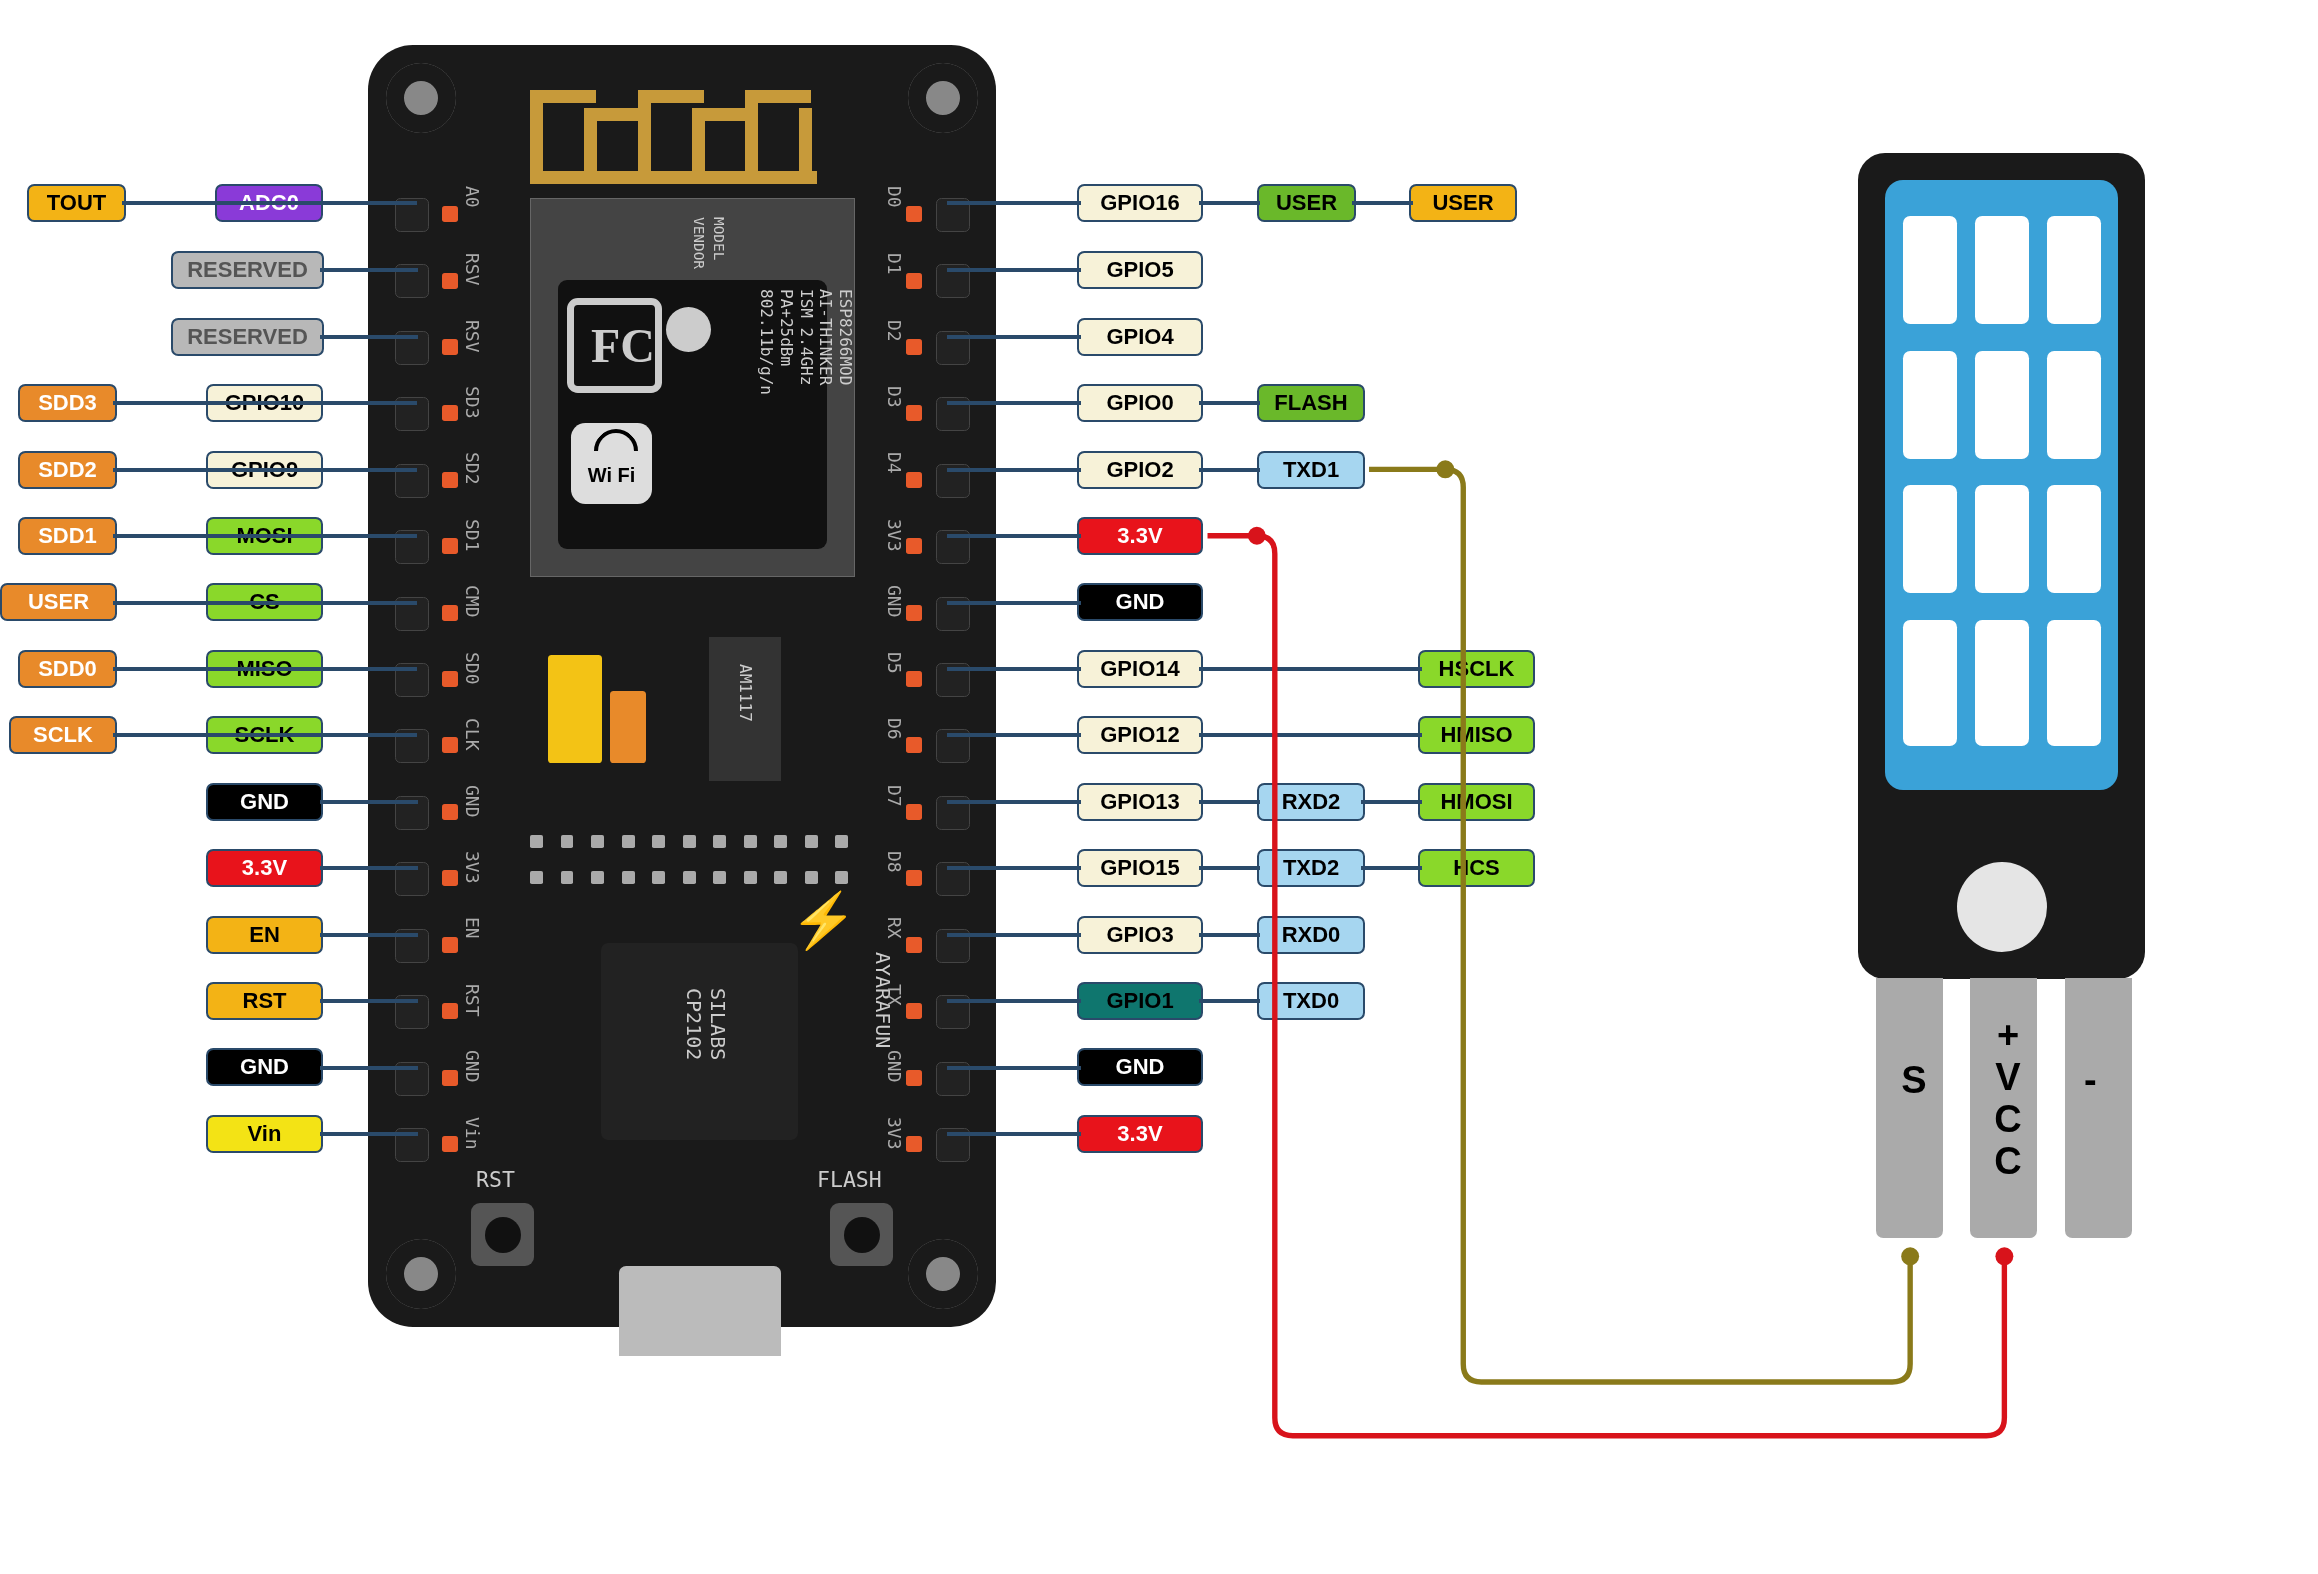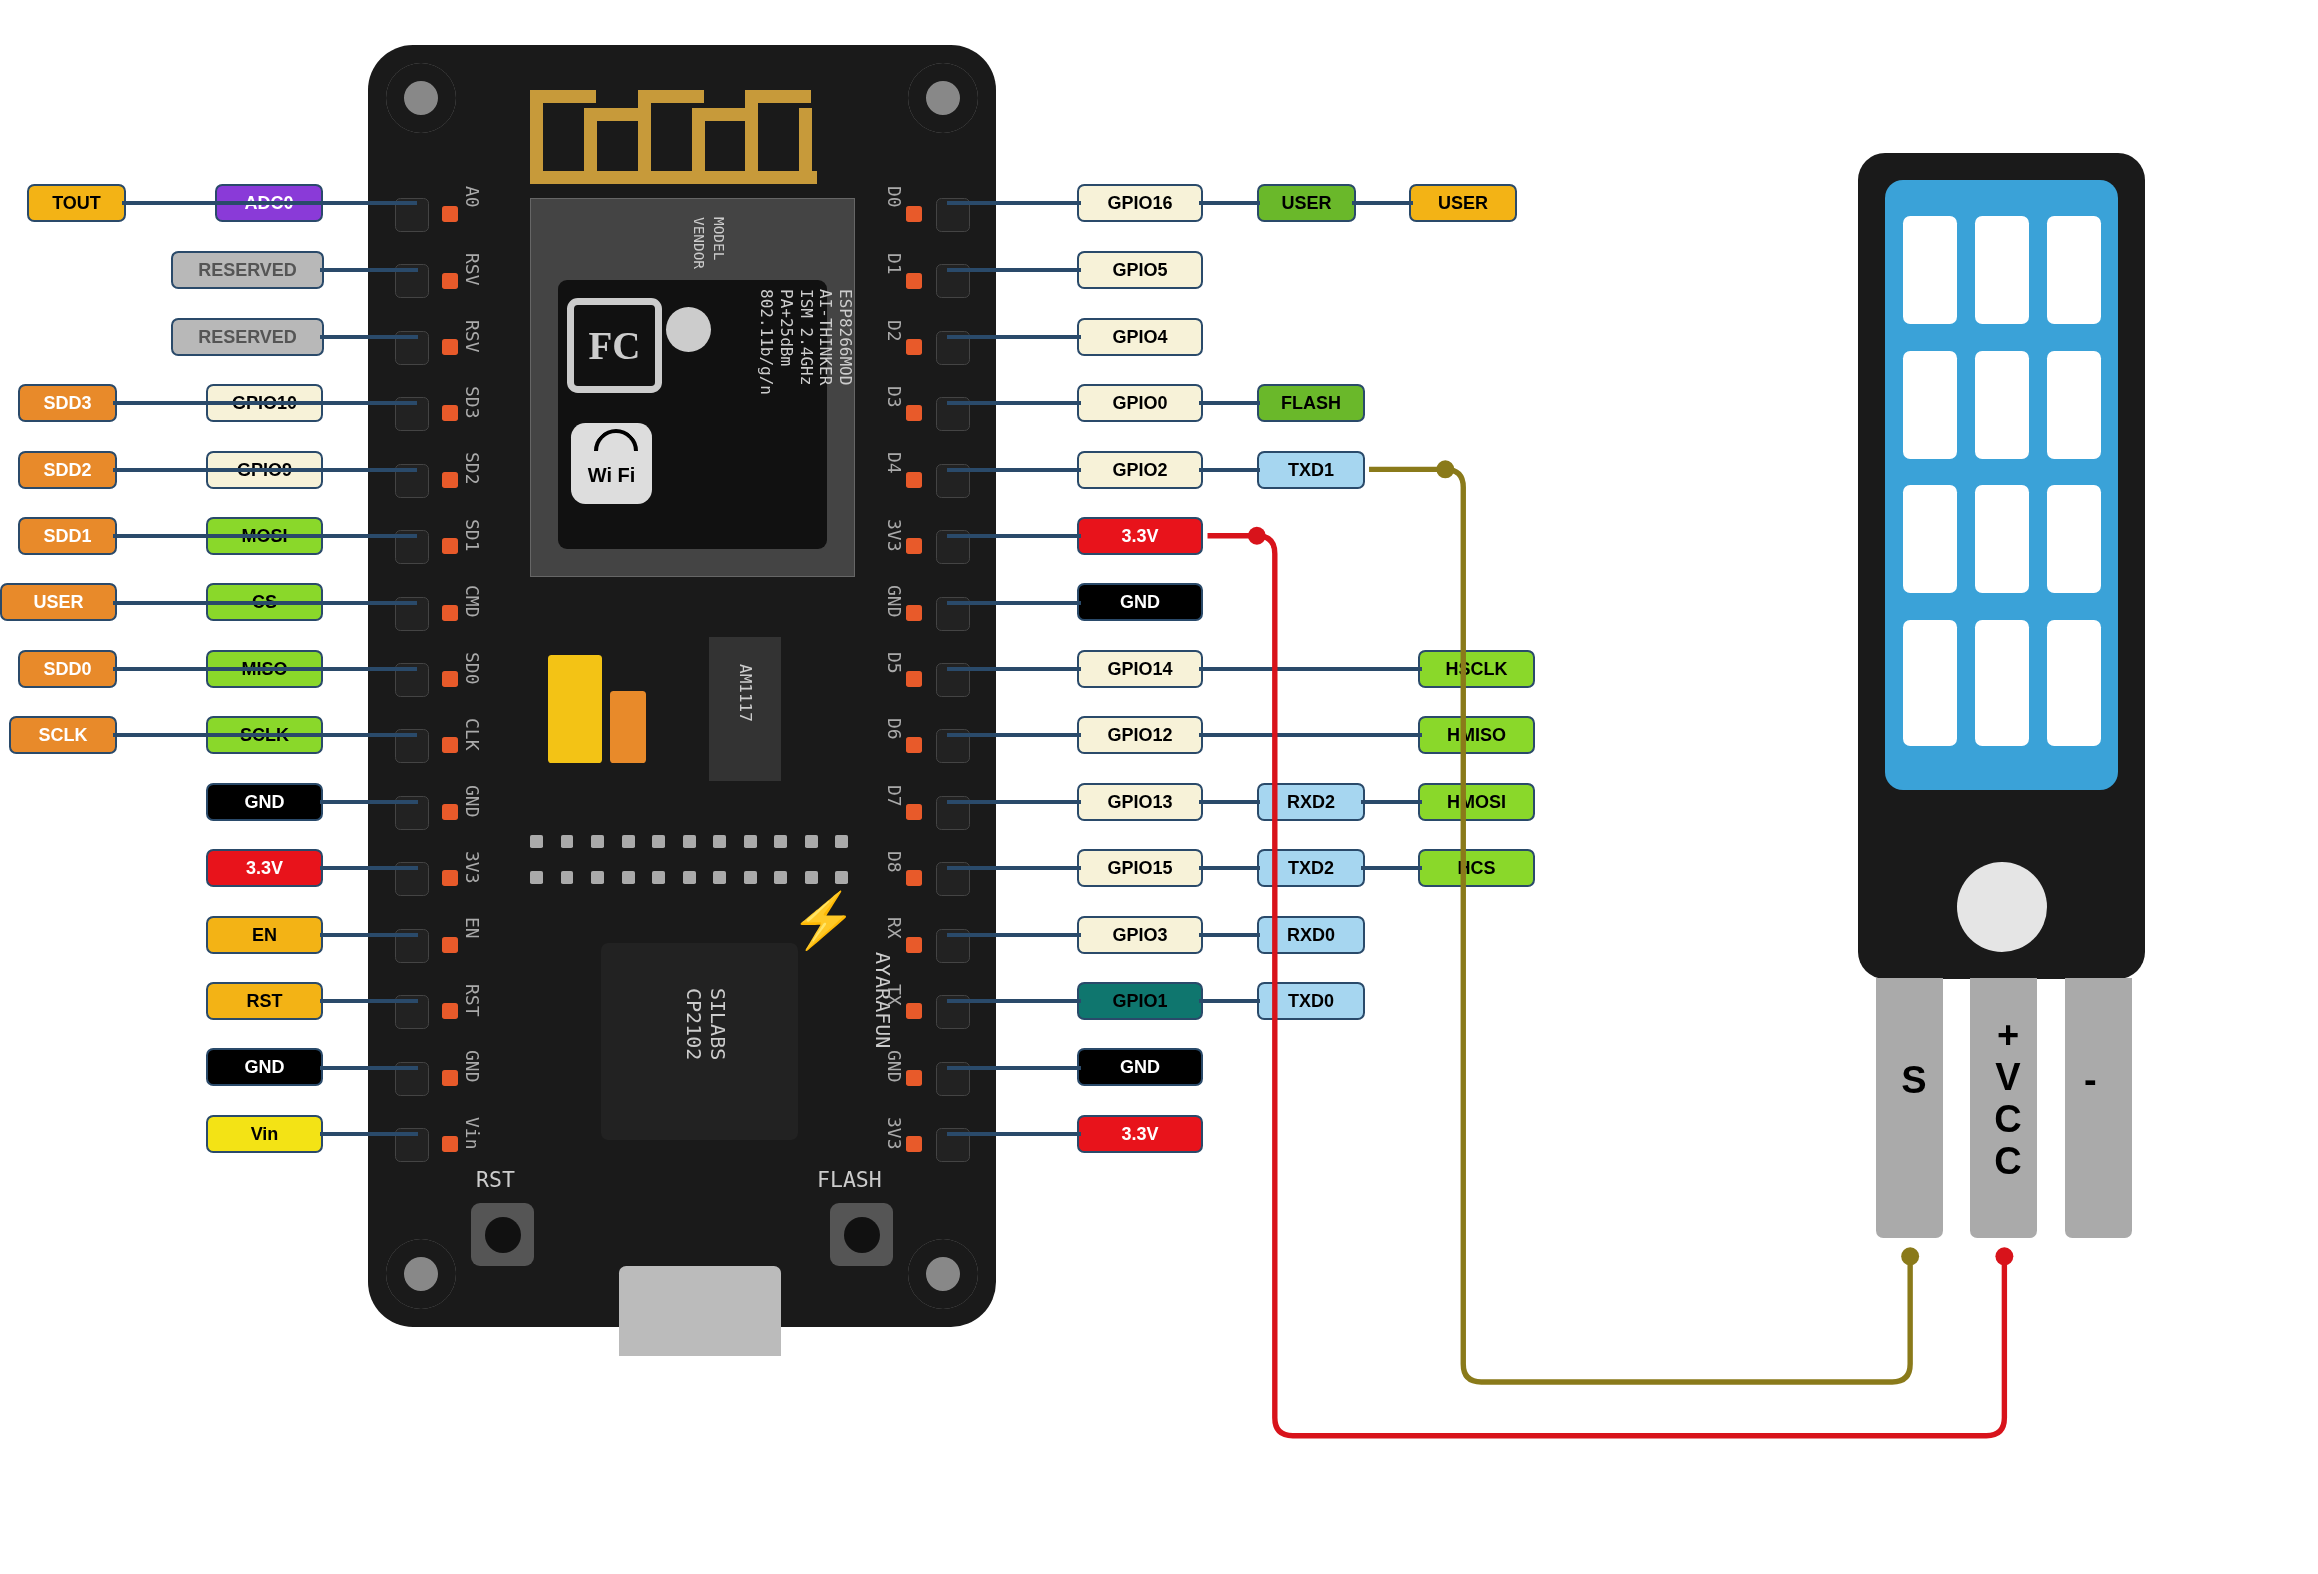--- a/index.html
+++ b/index.html
@@ -1,18 +1,18 @@
 <!DOCTYPE html>
 <html style="font-size:14.4px"><head>
 <meta charset="utf-8">
 <style>
   html,body{margin:0;padding:0;background:#fff;font-family:Arial,Helvetica,sans-serif;}
   .stage{position:relative;width:2319px;height:1574px;}
   
-  .lbl{position:absolute;height:38px;line-height:34px;font-size:18px;font-weight:700;
+  .lbl{position:absolute;height:38px;line-height:34px;font-size:22px;font-weight:700;
        text-align:center;border:2.7px solid #2a4a6a;border-radius:7.2px;color:#000;
        box-sizing:border-box;padding:0 5.4px;white-space:nowrap;}
   
   .board{position:absolute;left:368px;top:45px;width:628px;height:1282px;
          background:#1a1a1a;border-radius:45px;}
   .hole{position:absolute;width:70px;height:70px;border-radius:50%;
         background:#888;box-shadow:inset 0 0 0 18px #1a1a1a;}
   .pinrow{position:absolute;top:153px;width:72px;height:987px;}
   .pinslot{position:absolute;left:0;width:32px;height:32px;background:#222;
            border:1.8px solid #444;border-radius:5.4px;}
@@ -89,21 +89,21 @@
     <div class="espmod">
       <div class="espchip"></div>
       <div class="espt vtext" style="left:305px;top:90px;">ESP8266MOD</div>
       <div class="espt vtext" style="left:285px;top:90px;">AI-THINKER</div>
       <div class="espt vtext" style="left:266px;top:90px;">ISM 2.4GHz</div>
       <div class="espt vtext" style="left:246px;top:90px;">PA+25dBm</div>
       <div class="espt vtext" style="left:226px;top:90px;">802.11b/g/n</div>
       <div class="espt vtext" style="left:180px;top:18px;font-size:14.4px;">MODEL</div>
       <div class="espt vtext" style="left:160px;top:18px;font-size:14.4px;">VENDOR</div>
 
-      <div style="position:absolute;left:36px;top:99px;width:81px;height:81px;border:7.2px solid #ccc;border-radius:10.8px;color:#ccc;font-size:39px;font-weight:700;text-align:center;line-height:81px;font-family:serif;">FC</div>
+      <div style="position:absolute;left:36px;top:99px;width:81px;height:81px;border:7.2px solid #ccc;border-radius:10.8px;color:#ccc;font-size:48px;font-weight:700;text-align:right;line-height:81px;font-family:serif;">FC</div>
       <div style="position:absolute;left:40px;top:224px;width:81px;height:81px;background:#ddd;border-radius:14.4px;color:#000;font-size:20px;font-weight:700;text-align:center;padding-top:41px;box-sizing:border-box;">Wi Fi</div>
       <div style="position:absolute;left:63px;top:230px;width:36px;height:36px;border:4.5px solid #000;border-radius:50%;border-bottom-color:transparent;border-left-color:transparent;transform:rotate(-45deg);"></div>
       <div style="position:absolute;left:135px;top:108px;width:45px;height:45px;border-radius:50%;background:#ccc;"></div>
     </div>
 
     <div class="ycap" style="left:180px;top:610px;width:54px;height:108px;"></div>
     <div class="ocap" style="left:242px;top:646px;width:36px;height:72px;"></div>
     <div class="reg" style="left:341px;top:592px;width:72px;height:144px;">
       <div class="espt vtext" style="left:27px;top:27px;font-size:16px;">AM1117</div>
     </div>

